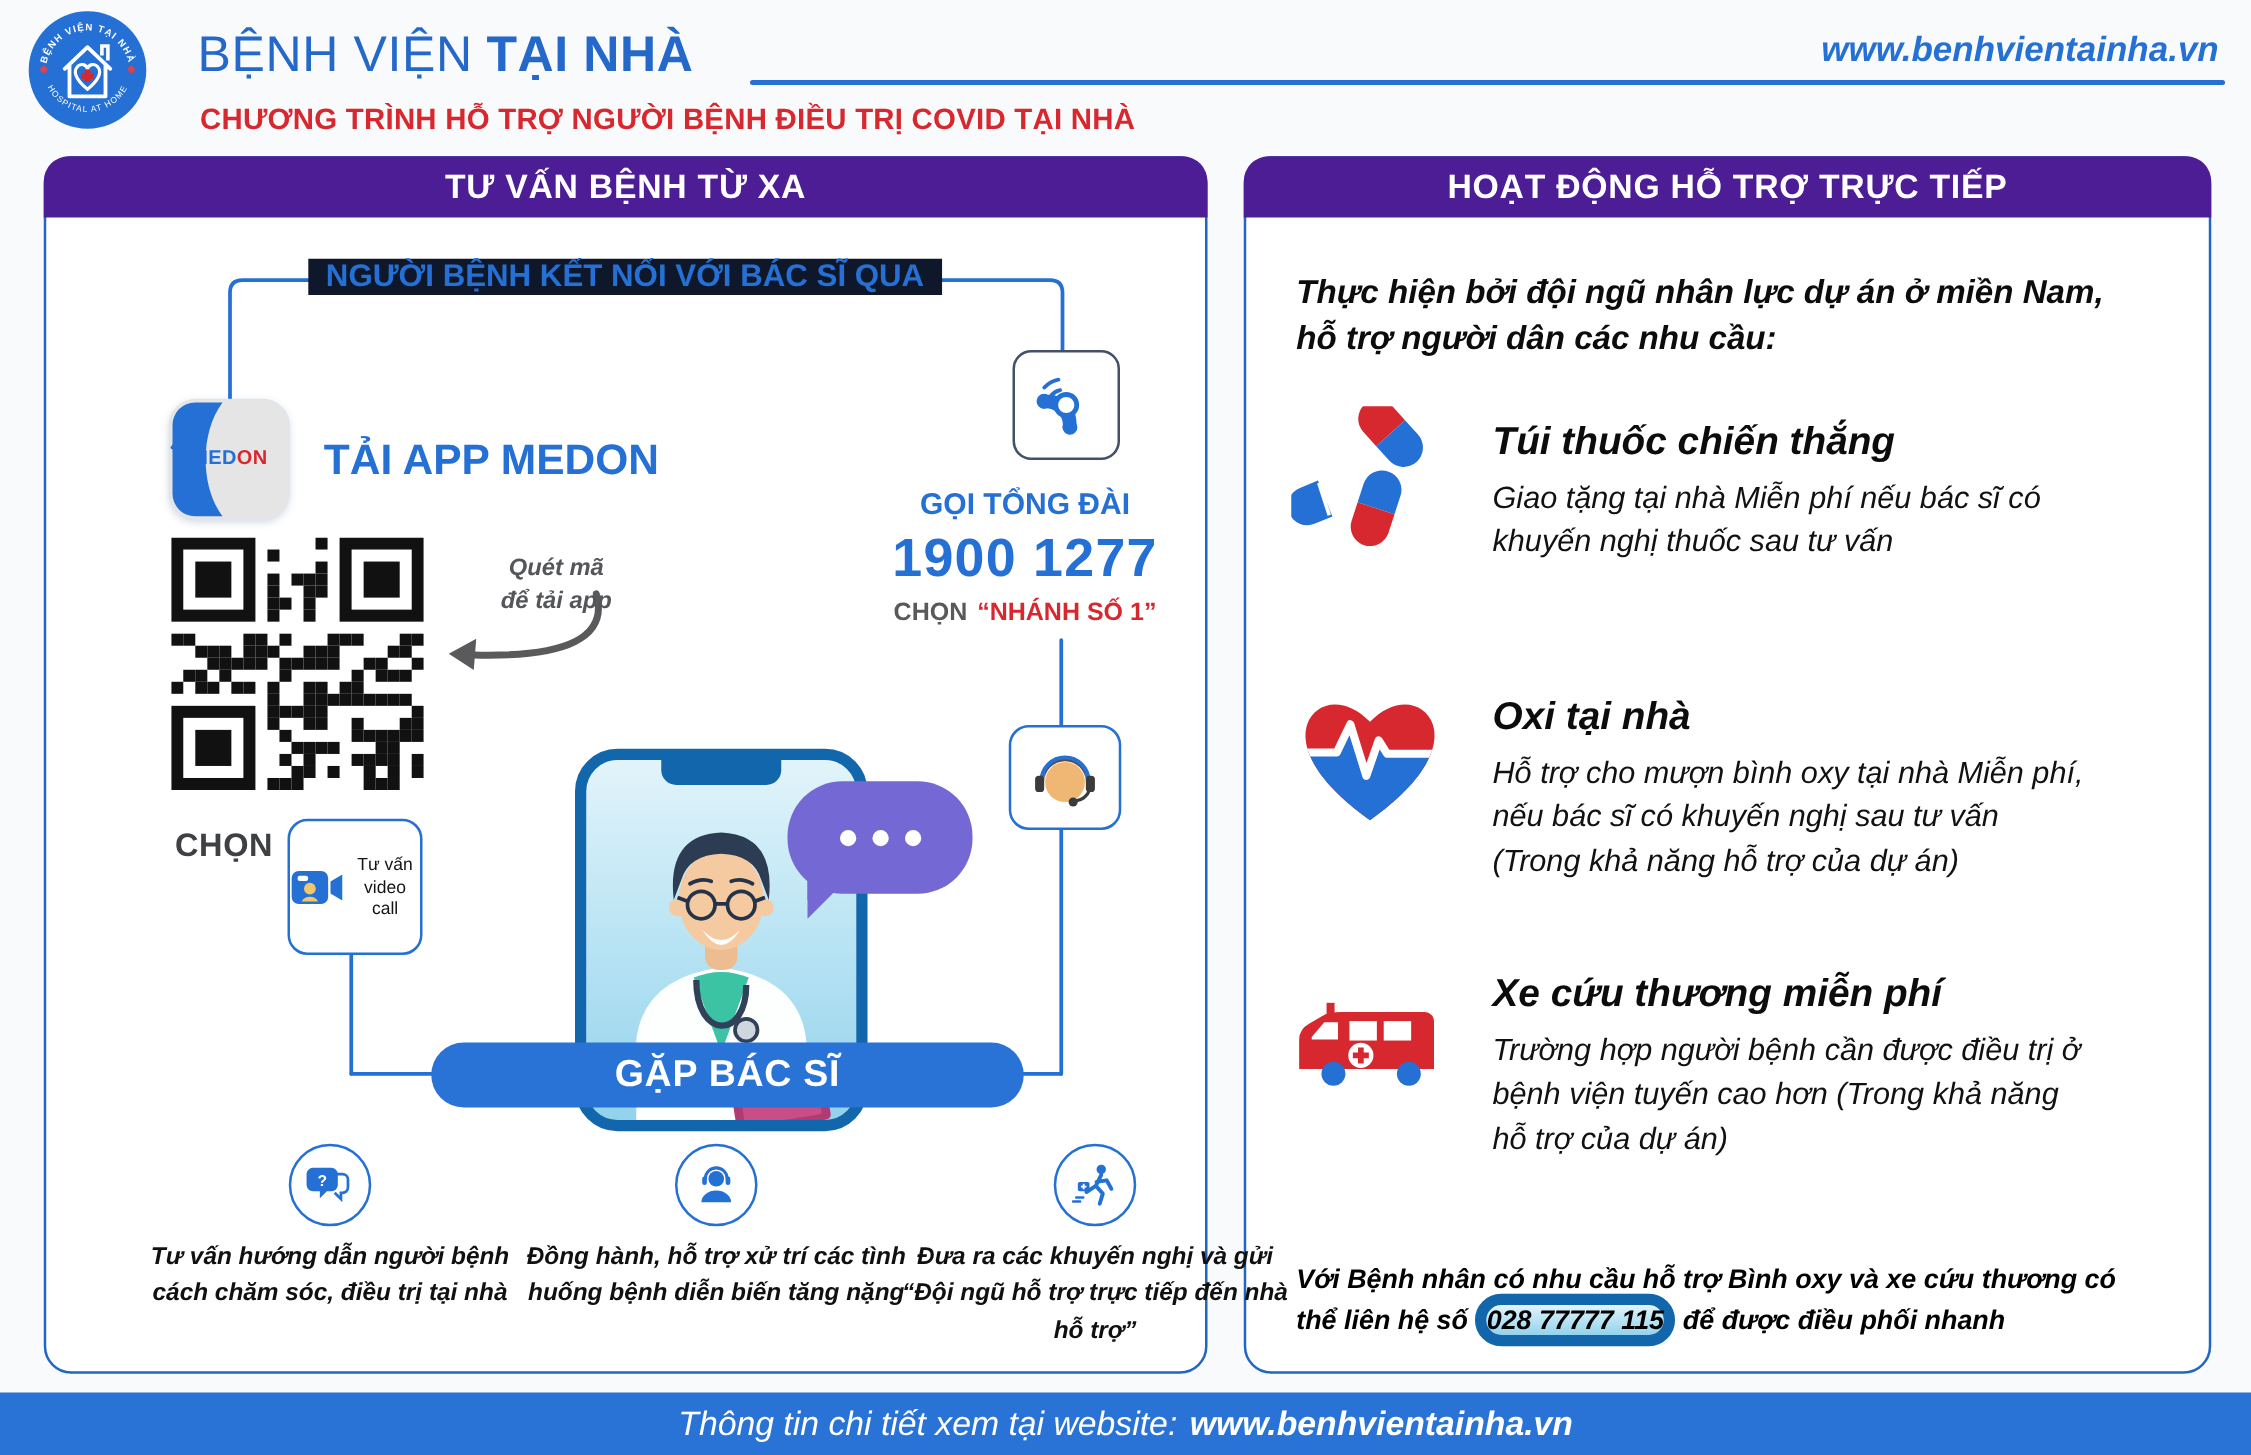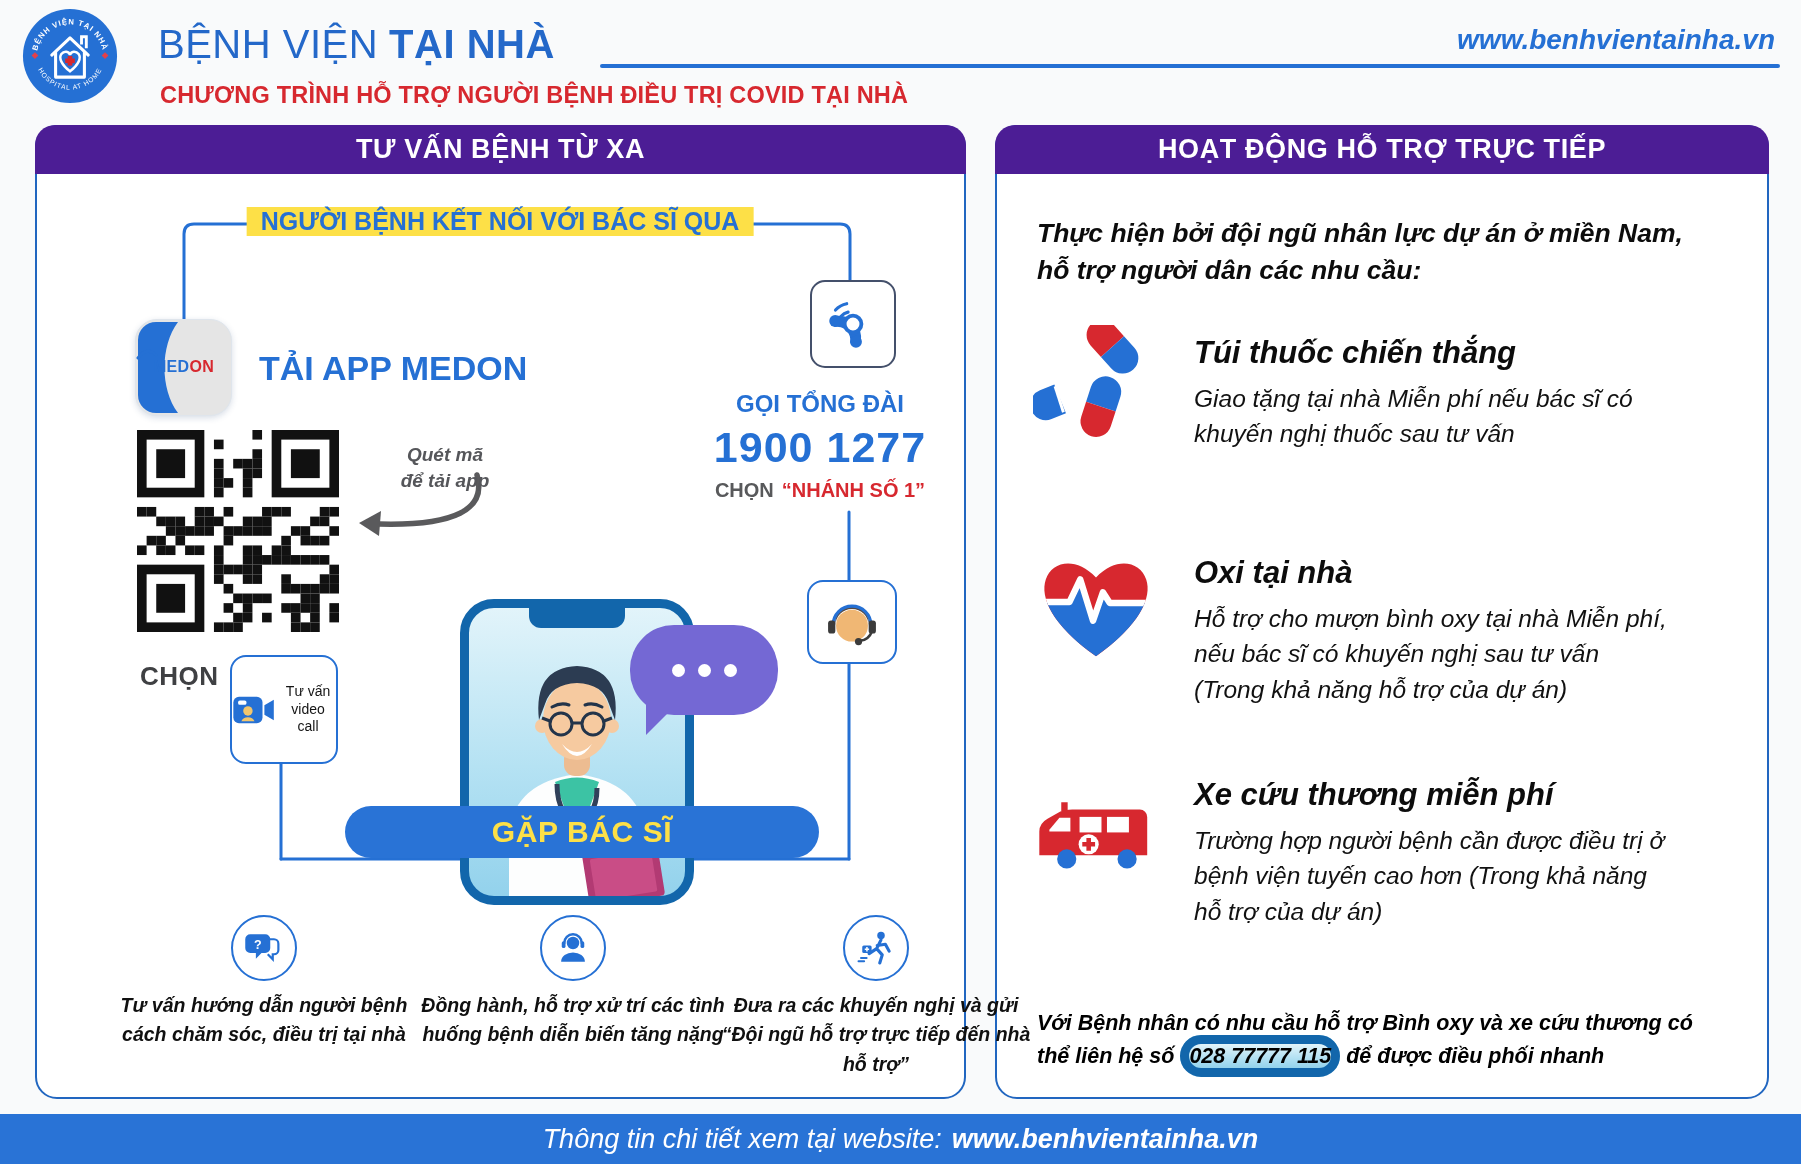--- a/index.html
+++ b/index.html
@@ -18,21 +18,21 @@
 
   
   .panel{position:absolute;top:125px;height:970px;background:#fff;border:2px solid #2166c0;border-radius:22px;}
   .panel-left{left:35px;width:927px;}
   .panel-right{left:995px;width:770px;}
   .panel-bar{position:absolute;left:-2px;right:-2px;top:-2px;height:49px;background:#4c1d95;
              border-radius:20px 20px 0 0;display:flex;align-items:center;justify-content:center;
              color:#fff;font-weight:800;font-size:27px;letter-spacing:.6px;white-space:nowrap;}
 
   
-  .connect-heading{left:463px;top:80px;transform:translateX(-50%);background:#fde047;padding:0 14px;
+  .connect-heading{left:463px;top:80px;transform:translateX(-50%);background:#0f172a;padding:0 14px;
                    font-size:25px;font-weight:800;color:#2570d4;white-space:nowrap;z-index:2;}
   .connectors{left:0;top:0;width:927px;height:970px;z-index:1;pointer-events:none;}
 
   .medon-icon{left:98px;top:192px;width:95px;height:95px;background:#e5e5e5;border:1px solid #dfe5ec;
               border-radius:22px;box-shadow:0 2px 6px rgba(40,70,120,.18);z-index:2;}
   .medon-icon svg{position:absolute;inset:0;}
   .medon-word{position:absolute;left:0;right:0;top:38px;text-align:center;font-size:16px;font-weight:800;letter-spacing:.3px;}
   .medon-word .med{color:#2570d4;}
   .medon-word .on{color:#d7282f;}
   .download-cta{left:222px;top:222px;font-size:34px;font-weight:800;color:#2570d4;white-space:nowrap;}
@@ -60,22 +60,22 @@
   .hotline-iconbox{left:773px;top:153px;width:82px;height:84px;background:#fff;border:2px solid #44506b;
                    border-radius:15px;z-index:2;display:flex;align-items:center;justify-content:center;}
   .hotline-label{left:783px;top:263px;transform:translateX(-50%);font-size:24px;font-weight:800;color:#2570d4;white-space:nowrap;}
   .hotline-number{left:783px;top:296px;transform:translateX(-50%);font-size:43px;font-weight:800;color:#2570d4;white-space:nowrap;letter-spacing:1px;}
   .hotline-branch{left:783px;top:352px;transform:translateX(-50%);font-size:20px;font-weight:800;white-space:nowrap;}
   .hotline-branch .chon{color:#58595b;margin-right:8px;}
   .hotline-branch .branch{color:#d7282f;}
   .operator-box{left:770px;top:453px;width:86px;height:80px;background:#fff;border:2px solid #2570d4;
                 border-radius:16px;z-index:2;display:flex;align-items:center;justify-content:center;}
 
-  .meet-pill{left:308px;top:679px;width:474px;height:52px;background:#2973d6;border-radius:27px;z-index:4;
-             display:flex;align-items:center;justify-content:center;color:#fde047;font-size:30px;font-weight:800;letter-spacing:.6px;}
+  .meet-pill{left:308px;top:707px;width:474px;height:52px;background:#2973d6;border-radius:27px;z-index:4;
+             display:flex;align-items:center;justify-content:center;color:#ffffff;font-size:30px;font-weight:800;letter-spacing:.6px;}
 
   .outcome{position:absolute;width:312px;display:flex;flex-direction:column;align-items:center;z-index:2;}
   .outcome .ring{width:62px;height:62px;border:2.5px solid #2570d4;border-radius:50%;background:#fff;
                  display:flex;align-items:center;justify-content:center;}
   .outcome .otext{margin-top:10px;font-size:19.5px;font-style:italic;font-weight:700;color:#101010;
                   text-align:center;line-height:1.5;}
   .outcome1{left:71px;top:788px;}
   .outcome2{left:380px;top:788px;}
   .outcome3{left:683px;top:788px;}
 

